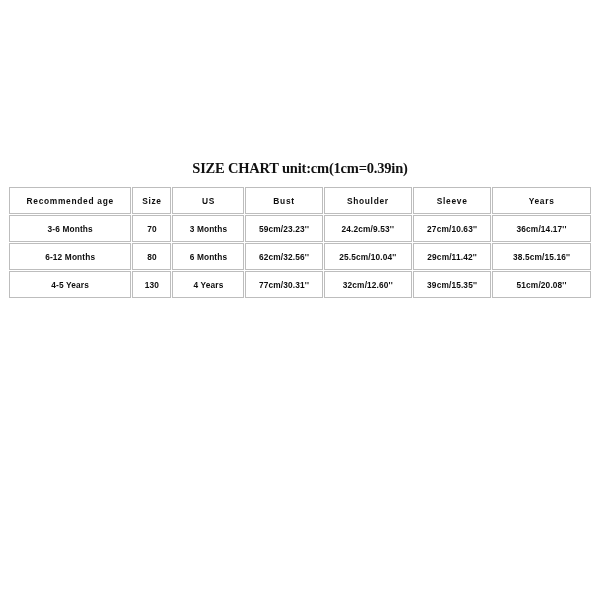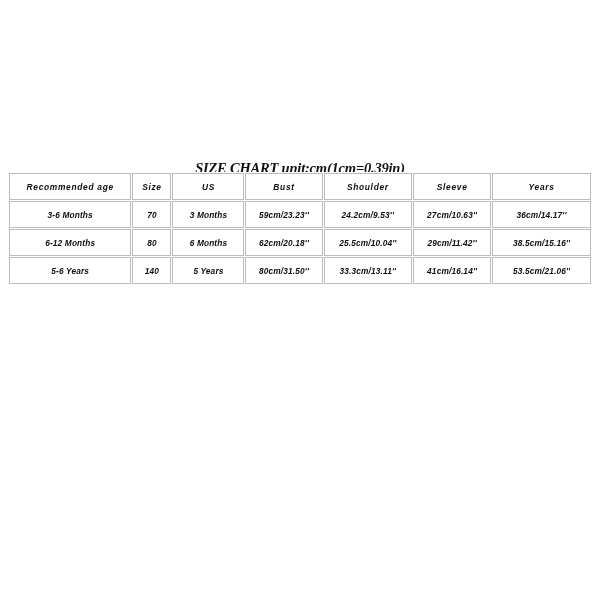--- a/index.html
+++ b/index.html
@@ -11,39 +11,38 @@
     height: 600px;
     background: #ffffff;
     font-family: "Liberation Sans", sans-serif;
     overflow: hidden;
   }
   .page {
     position: relative;
     width: 534px;
     height: 600px;
     background: #ffffff;
-    font-style: italic;
   }
   .chart-title {
     position: absolute;
     top: 160px;
     left: 0;
     width: 600px;
     text-align: center;
     font-family: "Liberation Serif", serif;
     font-weight: bold;
     font-size: 14.5px;
     letter-spacing: -0.2px;
     color: #111111;
     white-space: nowrap;
   }
   .size-table-wrap {
     position: absolute;
     left: 8px;
-    top: 172px;
+    top: 186px;
     width: 584px;
   }
   table.size-table {
     width: 584px;
     border-collapse: separate;
     border-spacing: 1px;
     table-layout: fixed;
     background: #ffffff;
   }
   table.size-table td,
@@ -110,31 +109,31 @@
           <td>3 Months</td>
           <td>59cm/23.23''</td>
           <td>24.2cm/9.53''</td>
           <td>27cm/10.63''</td>
           <td>36cm/14.17''</td>
         </tr>
         <tr>
           <td>6-12 Months</td>
           <td>80</td>
           <td>6 Months</td>
-          <td>62cm/20.18''</td>
+          <td>62cm/32.56''</td>
           <td>25.5cm/10.04''</td>
           <td>29cm/11.42''</td>
           <td>38.5cm/15.16''</td>
         </tr>
         <tr>
-          <td>5-6 Years</td>
-          <td>140</td>
-          <td>5 Years</td>
-          <td>80cm/31.50''</td>
-          <td>33.3cm/13.11''</td>
-          <td>41cm/16.14''</td>
-          <td>53.5cm/21.06''</td>
+          <td>4-5 Years</td>
+          <td>130</td>
+          <td>4 Years</td>
+          <td>77cm/30.31''</td>
+          <td>32cm/12.60''</td>
+          <td>39cm/15.35''</td>
+          <td>51cm/20.08''</td>
         </tr>
       </tbody>
     </table>
   </div>
 
 </div>
 
 </body></html>

